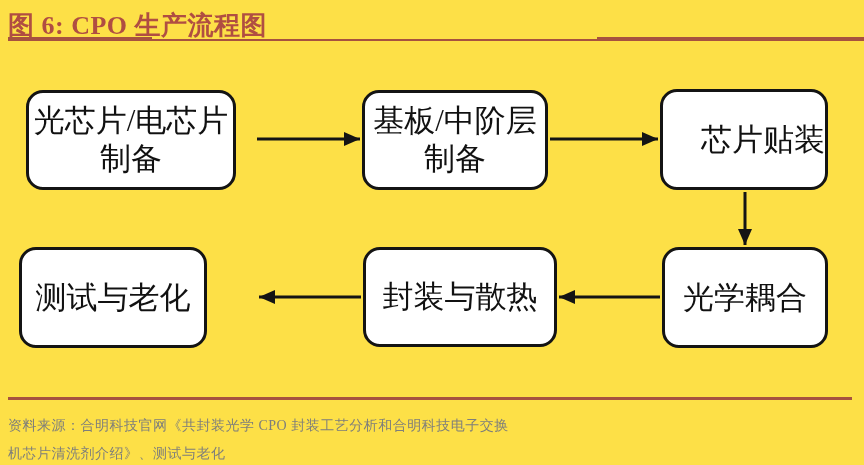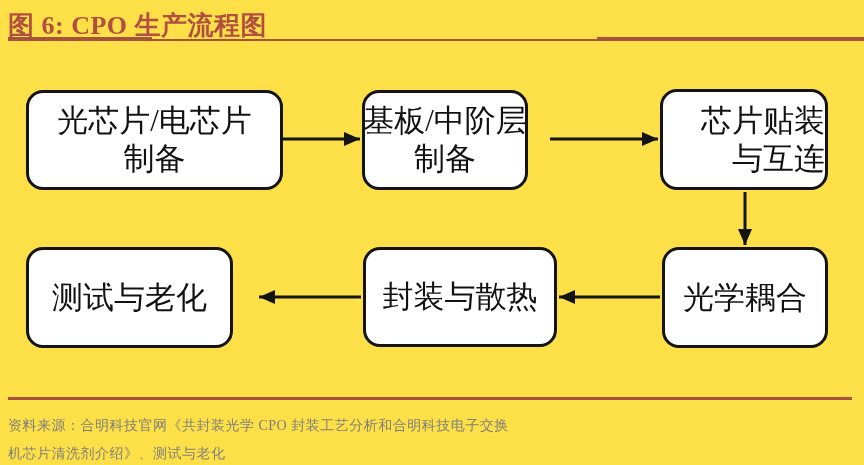--- a/index.html
+++ b/index.html
@@ -43,26 +43,26 @@
     justify-content: center;
     border: 3px solid #141414;
     border-radius: 17px;
     background: #ffffff;
     color: #111111;
     font-size: 31px;
     line-height: 38px;
     text-align: center;
     white-space: nowrap;
   }
-  .n0 { left: 26px;  top: 90px;  width: 257px; height: 100px; }
-  .n1 { left: 362px; top: 90px;  width: 166px; height: 100px; }
+  .n0 { left: 26px;  top: 90px;  width: 210px; height: 100px; }
+  .n1 { left: 362px; top: 90px;  width: 186px; height: 100px; }
   .n2 { left: 660px; top: 89px;  width: 168px; height: 101px; align-items: flex-end; }
   .n3 { left: 662px; top: 247px; width: 166px; height: 101px; }
   .n4 { left: 363px; top: 247px; width: 194px; height: 100px; font-family: Liberation Serif, serif; }
-  .n5 { left: 26px;  top: 247px; width: 207px; height: 101px; }
+  .n5 { left: 19px;  top: 247px; width: 188px; height: 101px; }
 
   
   .footer-rule { left: 8px; top: 397px; width: 844px; height: 3px; }
   .source {
     position: absolute;
     left: 8px;
     top: 412px;
     width: 850px;
     color: #7E7E7B;
     font-size: 14px;
@@ -97,21 +97,20 @@
   <div class="node n0">
     <span>光芯片/电芯片</span>
     <span>制备</span>
   </div>
   <div class="node n1">
     <span>基板/中阶层</span>
     <span>制备</span>
   </div>
   <div class="node n2">
     <span>芯片贴装</span>
-    <span>与互连</span>
   </div>
   <div class="node n3">
     <span>光学耦合</span>
   </div>
   <div class="node n4">
     <span>封装与散热</span>
   </div>
   <div class="node n5">
     <span>测试与老化</span>
   </div>

